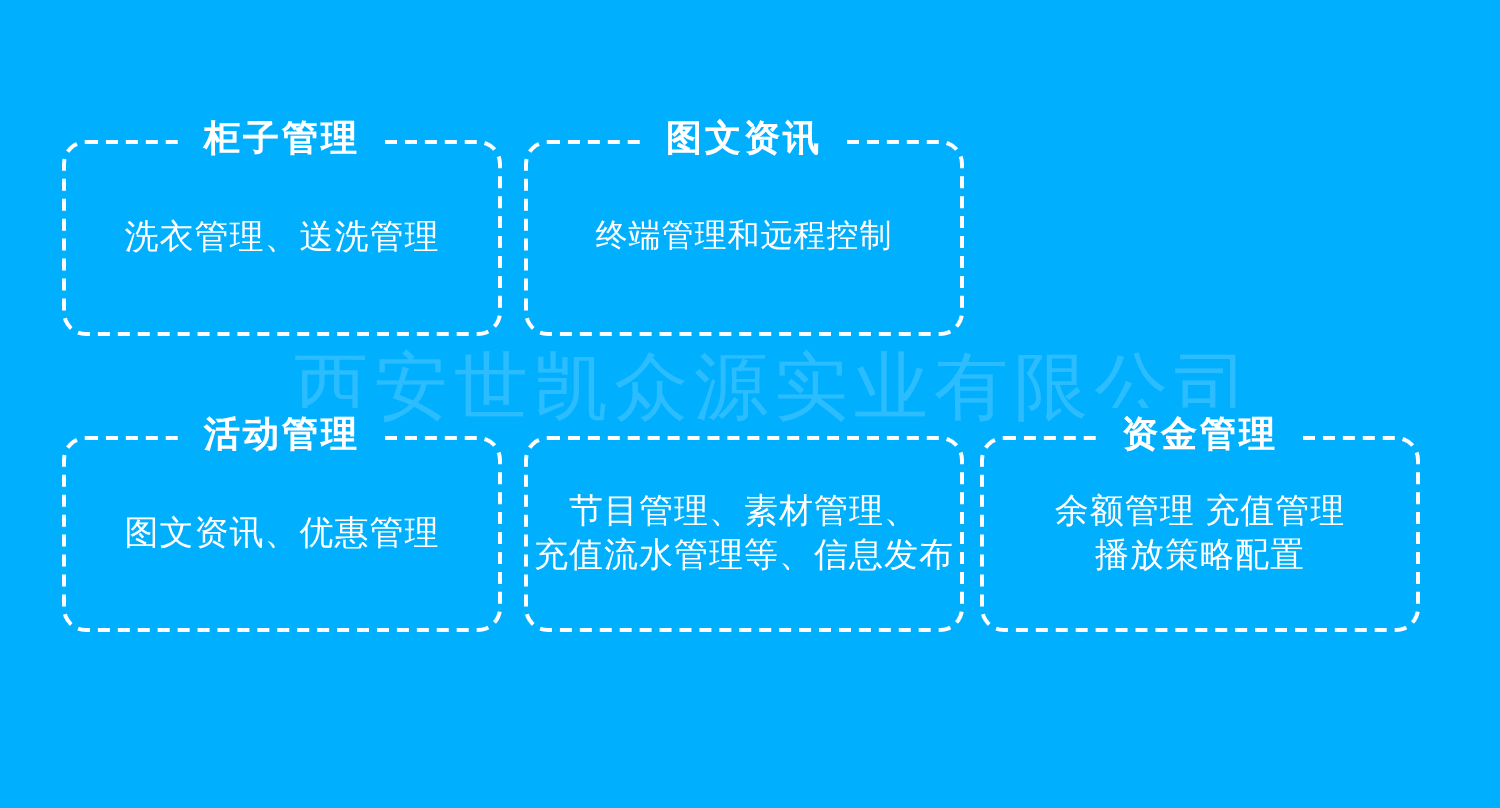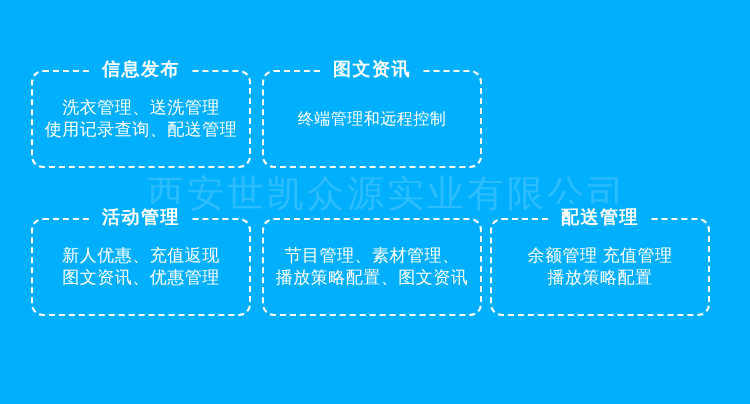--- a/index.html
+++ b/index.html
@@ -113,52 +113,50 @@
 </head>
 <body>
 
 <div id="stage">
 
   <div id="watermark">西安世凯众源实业有限公司</div>
 
   <div id="grid">
 
     <div class="card row1 col1">
-      <div class="card-title">信息发布</div>
+      <div class="card-title">柜子管理</div>
       <div class="card-body">
         <div class="line">洗衣管理、送洗管理</div>
-        <div class="line">使用记录查询、配送管理</div>
       </div>
     </div>
 
     <div class="card row1 col2">
       <div class="card-title">图文资讯</div>
       <div class="card-body single">
         <div class="line">终端管理和远程控制</div>
       </div>
     </div>
 
 
     <div class="card row2 col1">
       <div class="card-title">活动管理</div>
       <div class="card-body">
-        <div class="line">新人优惠、充值返现</div>
         <div class="line">图文资讯、优惠管理</div>
       </div>
     </div>
 
     <div class="card row2 col2">
       <div class="card-body">
         <div class="line">节目管理、素材管理、</div>
-        <div class="line">播放策略配置、图文资讯</div>
+        <div class="line">充值流水管理等、信息发布</div>
       </div>
     </div>
 
     <div class="card row2 col3">
-      <div class="card-title">配送管理</div>
+      <div class="card-title">资金管理</div>
       <div class="card-body">
         <div class="line">余额管理  充值管理</div>
         <div class="line">播放策略配置</div>
       </div>
     </div>
 
   </div>
 </div>
 
 </body></html>

